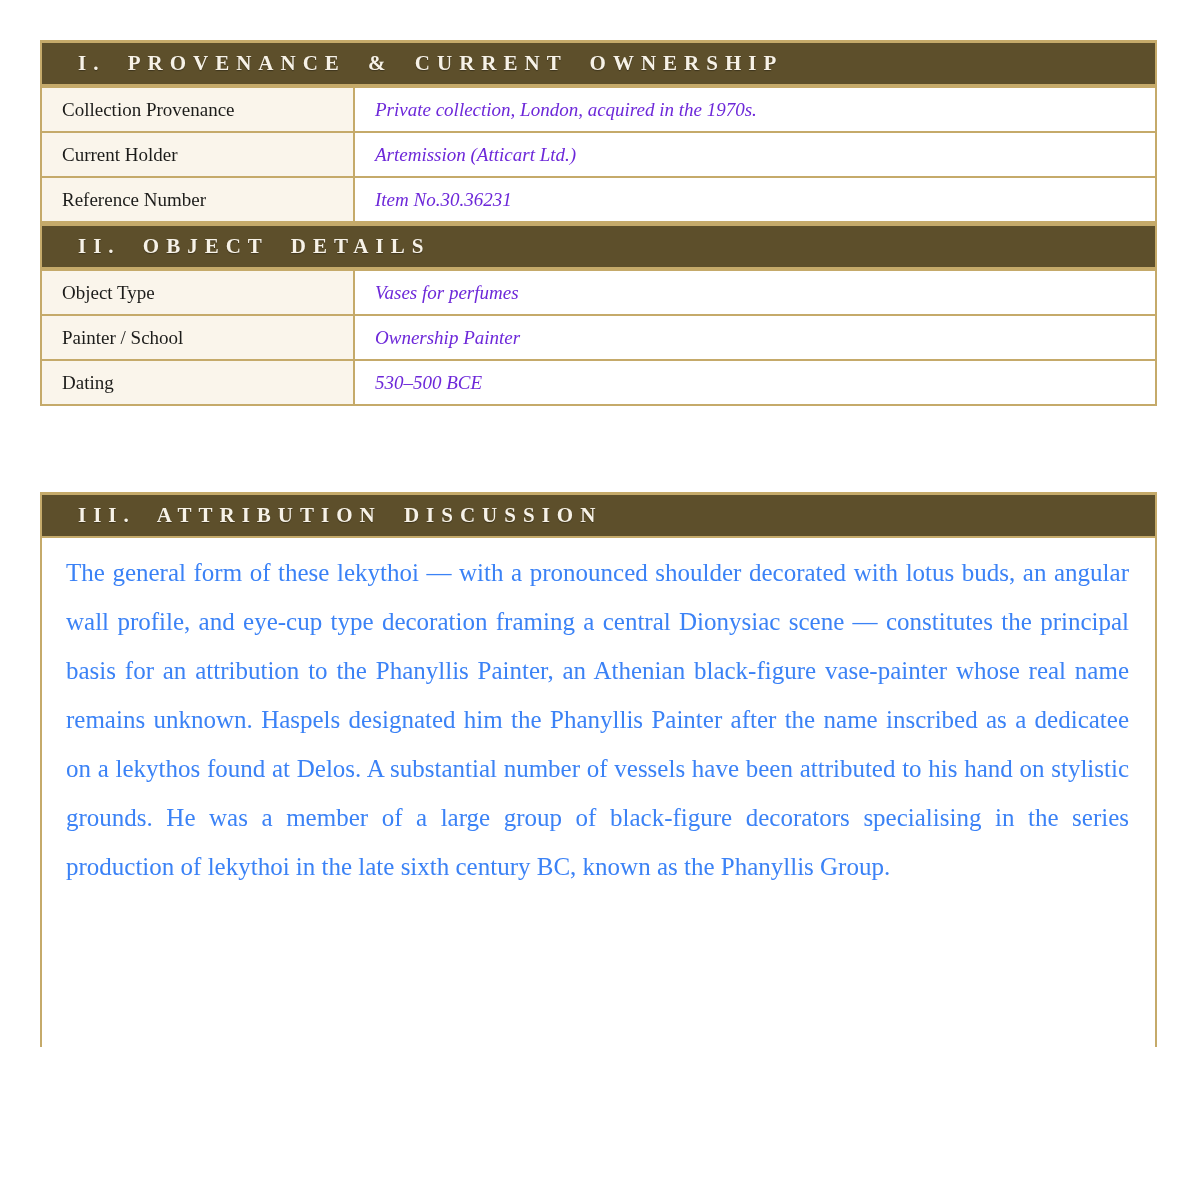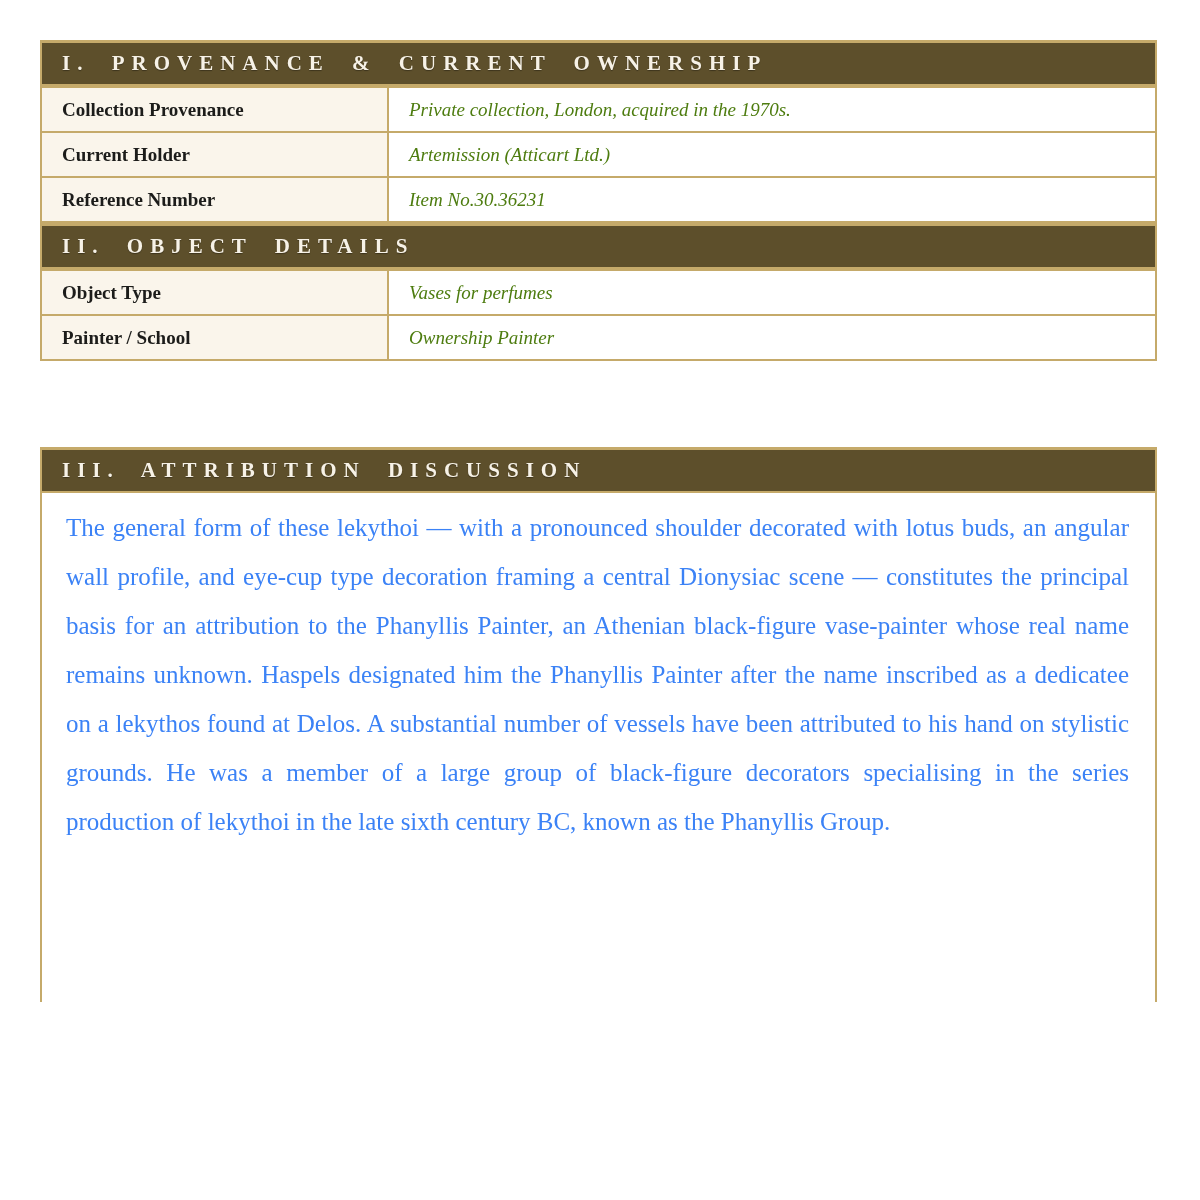--- a/index.html
+++ b/index.html
@@ -29,46 +29,46 @@
     background:var(--brown);
     border:2px solid var(--tan);
     border-top:3px solid var(--tan);
     color:var(--header-text);
     font-size:21px;
     font-weight:bold;
     letter-spacing:7px;
     word-spacing:10px;
     height:46px;
     line-height:41px;
-    padding-left:20px;
+    padding-left:36px;
     text-transform:uppercase;
     text-shadow:0 1px 1px rgba(0,0,0,0.35);
   }
   table.kv-table{
     width:100%;
     border-collapse:collapse;
     table-layout:fixed;
   }
   table.kv-table td{
     border:2px solid var(--tan);
     height:45px;
     padding:0 20px;
     font-size:19px;
     vertical-align:middle;
   }
   td.label-cell{
-    width:347px;
+    width:313px;
     background:var(--cream);
-    font-weight:bold;
+    font-weight:normal;
     color:var(--ink);
   }
   td.value-cell{
     background:#ffffff;
     font-style:italic;
-    color:#4d7c0f;
+    color:#6d28d9;
   }
   .section{margin:0;}
   .section + .section{margin-top:0;}
   .section.discussion{margin-top:86px;}
   .discussion-body{
     border-left:2px solid var(--tan);
     border-right:2px solid var(--tan);
     background:#ffffff;
     height:509px;
     padding:10px 26px 0 24px;
@@ -115,20 +115,24 @@
     <table class="kv-table">
       <tbody>
           <tr>
             <td class="label-cell">Object Type</td>
             <td class="value-cell">Vases for perfumes</td>
           </tr>
           <tr>
             <td class="label-cell">Painter / School</td>
             <td class="value-cell">Ownership Painter</td>
           </tr>
+          <tr>
+            <td class="label-cell">Dating</td>
+            <td class="value-cell">530–500 BCE</td>
+          </tr>
         </tbody>
     </table>
   </section>
 
   <section class="section discussion">
     <div class="section-header">
       <span>III.  Attribution Discussion</span>
     </div>
     <div class="discussion-body">
       <p>The general form of these lekythoi — with a pronounced shoulder decorated with lotus buds, an angular wall profile, and eye-cup type decoration framing a central Dionysiac scene — constitutes the principal basis for an attribution to the Phanyllis Painter, an Athenian black-figure vase-painter whose real name remains unknown. Haspels designated him the Phanyllis Painter after the name inscribed as a dedicatee on a lekythos found at Delos. A substantial number of vessels have been attributed to his hand on stylistic grounds. He was a member of a large group of black-figure decorators specialising in the series production of lekythoi in the late sixth century BC, known as the Phanyllis Group.</p>

